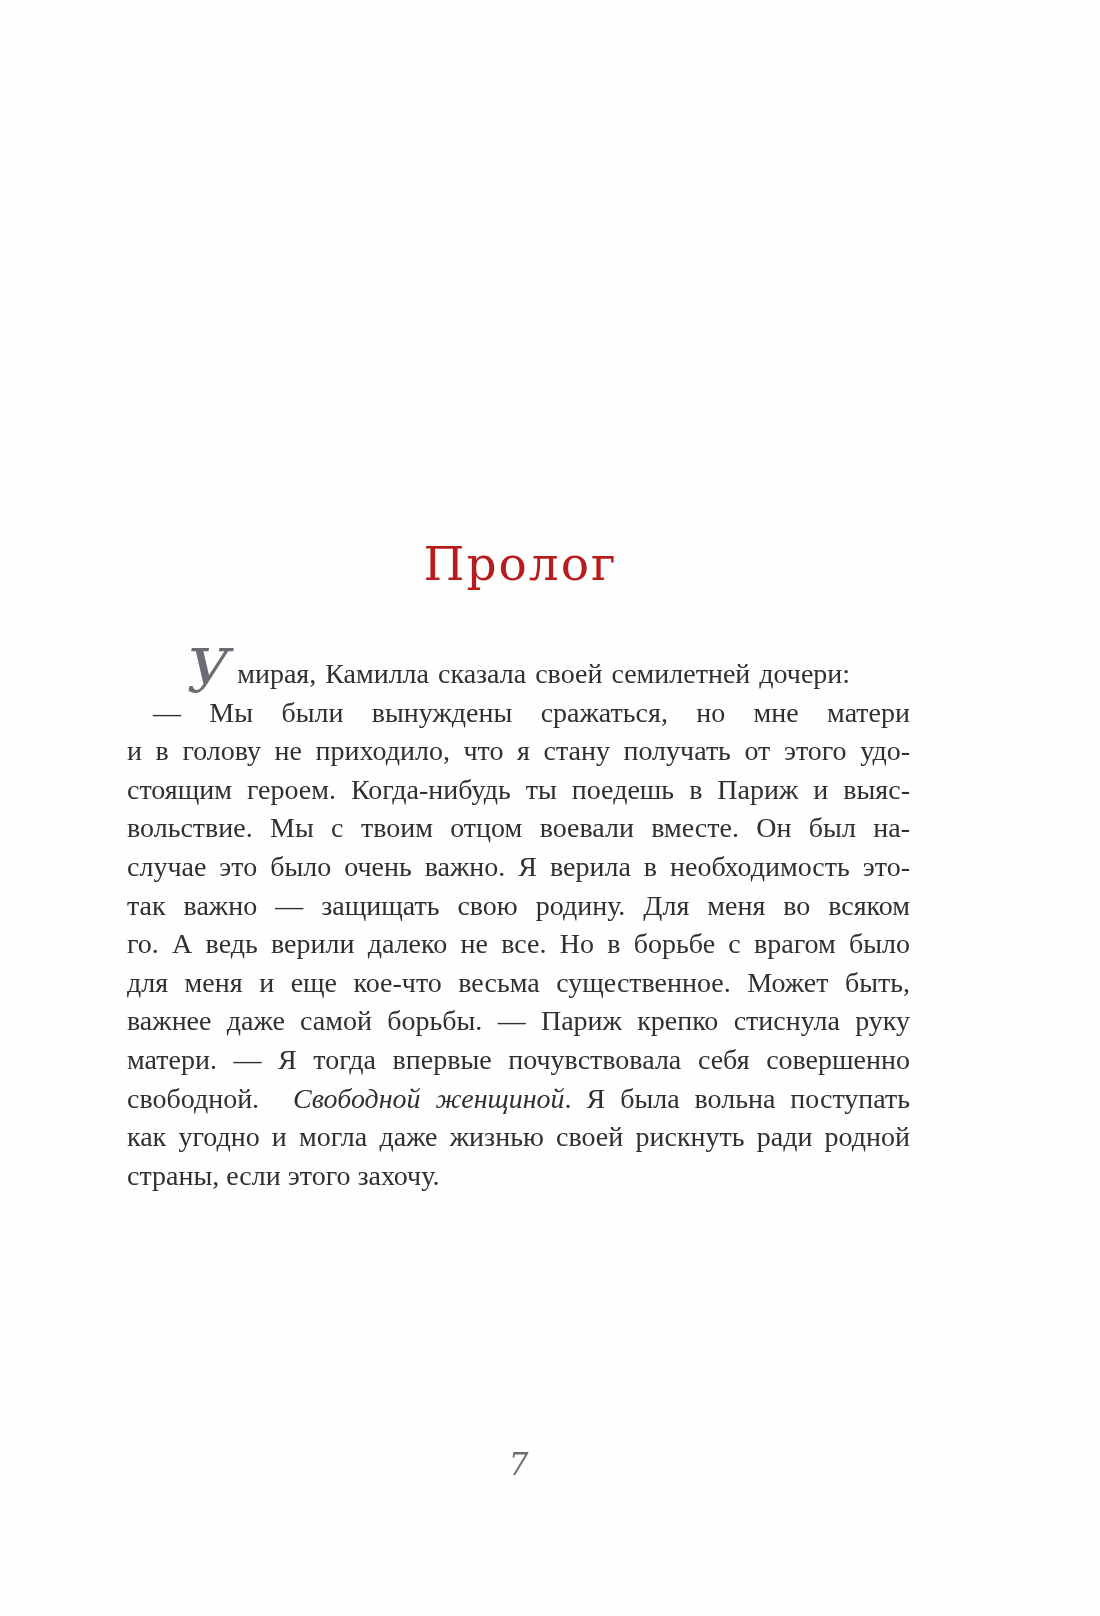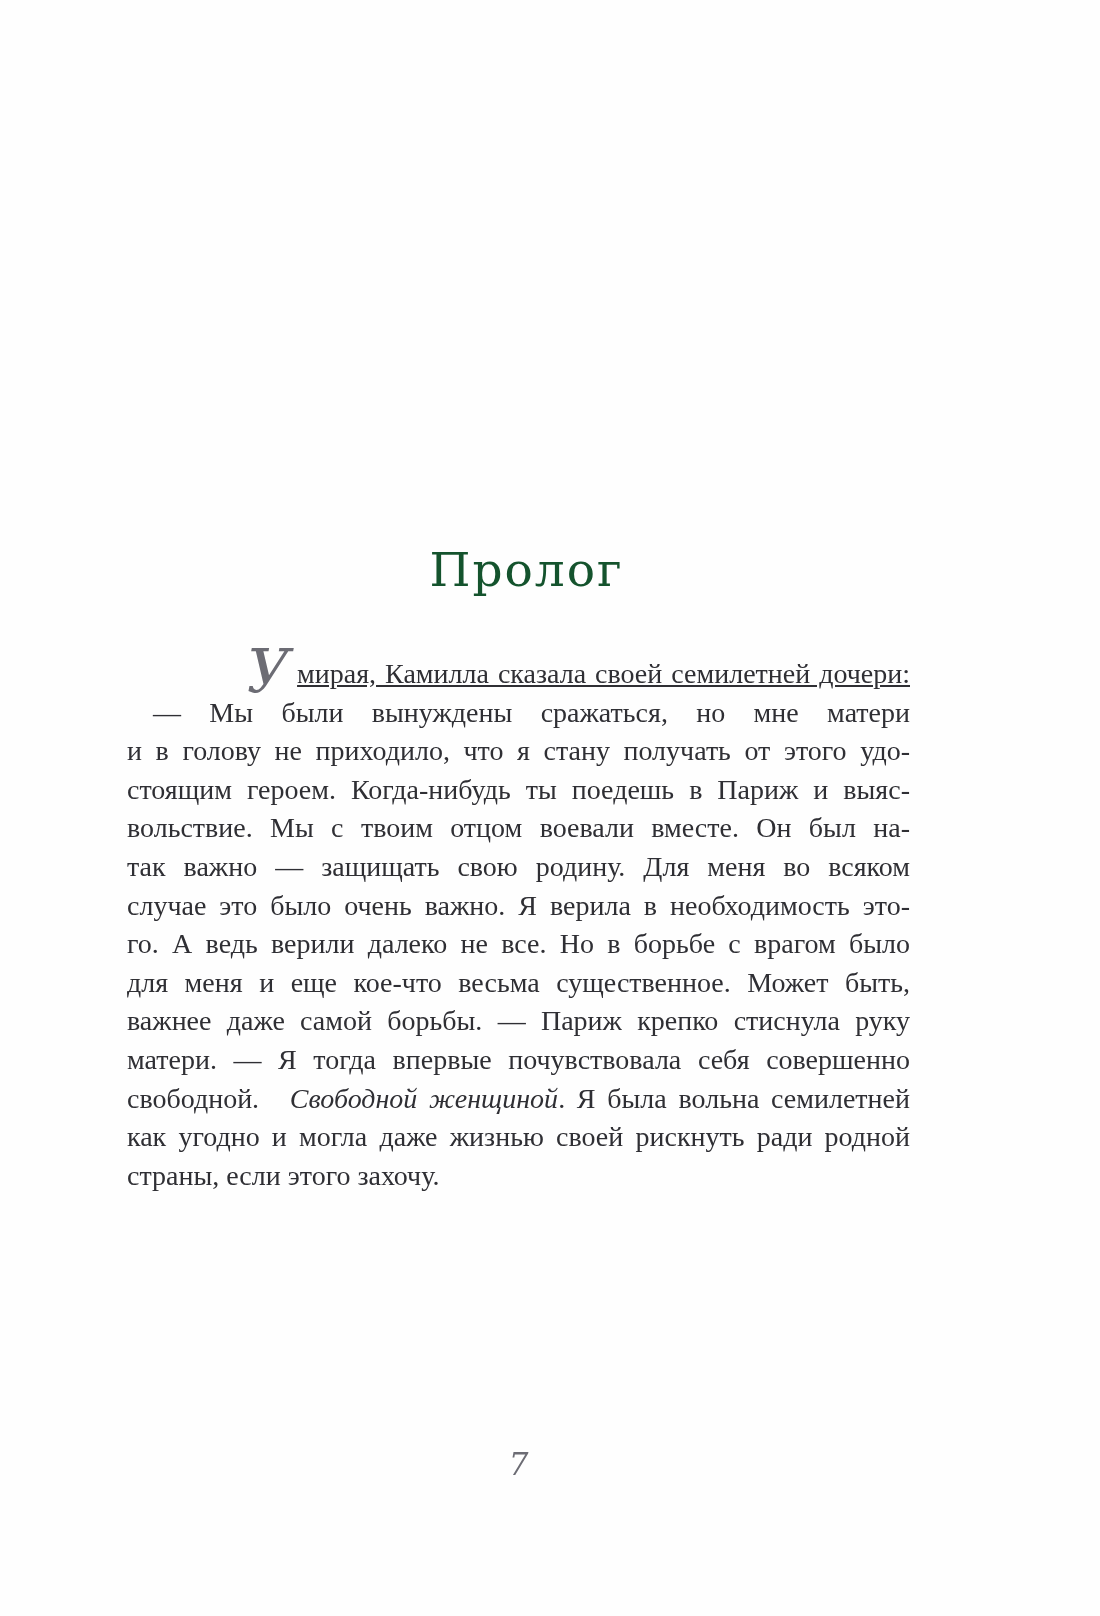--- a/index.html
+++ b/index.html
@@ -13,42 +13,41 @@
     height: 1616px;
     background: #fefefe;
     overflow: hidden;
     font-family: "Liberation Serif", "DejaVu Serif", serif;
   }
   .chapter-title {
     position: absolute;
     top: 534px;
     left: 127px;
     width: 783px;
-    margin: 8px;
+    margin: 2px;
     text-align: center;
     font-family: "DejaVu Serif", serif;
     font-weight: normal;
     font-size: 47px;
     letter-spacing: 2px;
-    color: #14532d;
+    color: #b91c1c;
   }
   .body-text {
     position: absolute;
     top: 655px;
     left: 127px;
     width: 783px;
     font-size: 28px;
     color: #2f2f34;
   }
   .para-opening {
     line-height: 38.6px;
-    text-align: right;
+    text-align: center;
     white-space: nowrap;
     word-spacing: 2px;
-    text-decoration: underline;
   }
   .dropcap {
     display: inline-block;
     font-family: "DejaVu Serif", serif;
     font-style: italic;
     font-size: 60px;
     line-height: 0;
     position: relative;
     top: 9px;
     margin-right: 7px;
@@ -92,27 +91,27 @@
 
     <div class="para-opening">
       <span class="dropcap">У</span><span>мирая, Камилла сказала своей семилетней дочери:</span>
     </div>
 
     <div>
         <div class="line indent"><span>— Мы были вынуждены сражаться, но мне матери</span></div>
         <div class="line"><span>и в голову не приходило, что я стану получать от этого удо-</span></div>
         <div class="line"><span>стоящим героем. Когда-нибудь ты поедешь в Париж и выяс-</span></div>
         <div class="line"><span>вольствие. Мы с твоим отцом воевали вместе. Он был на-</span></div>
+        <div class="line"><span>случае это было очень важно. Я верила в необходимость это-</span></div>
         <div class="line"><span>так важно — защищать свою родину. Для меня во всяком</span></div>
-        <div class="line"><span>случае это было очень важно. Я верила в необходимость это-</span></div>
         <div class="line"><span>го. А ведь верили далеко не все. Но в борьбе с врагом было</span></div>
         <div class="line"><span>для меня и еще кое-что весьма существенное. Может быть,</span></div>
         <div class="line"><span>важнее даже самой борьбы. — Париж крепко стиснула руку</span></div>
         <div class="line"><span>матери. — Я тогда впервые почувствовала себя совершенно</span></div>
-        <div class="line"><span>свободной. </span><span class="em">Свободной женщиной</span><span>. Я была вольна семилетней</span></div>
+        <div class="line"><span>свободной. </span><span class="em">Свободной женщиной</span><span>. Я была вольна поступать</span></div>
         <div class="line"><span>как угодно и могла даже жизнью своей рискнуть ради родной</span></div>
         <div class="line last"><span>страны, если этого захочу.</span></div>
       </div>
 
   </div>
 
   <div class="page-number">7</div>
 
 </div>
 

